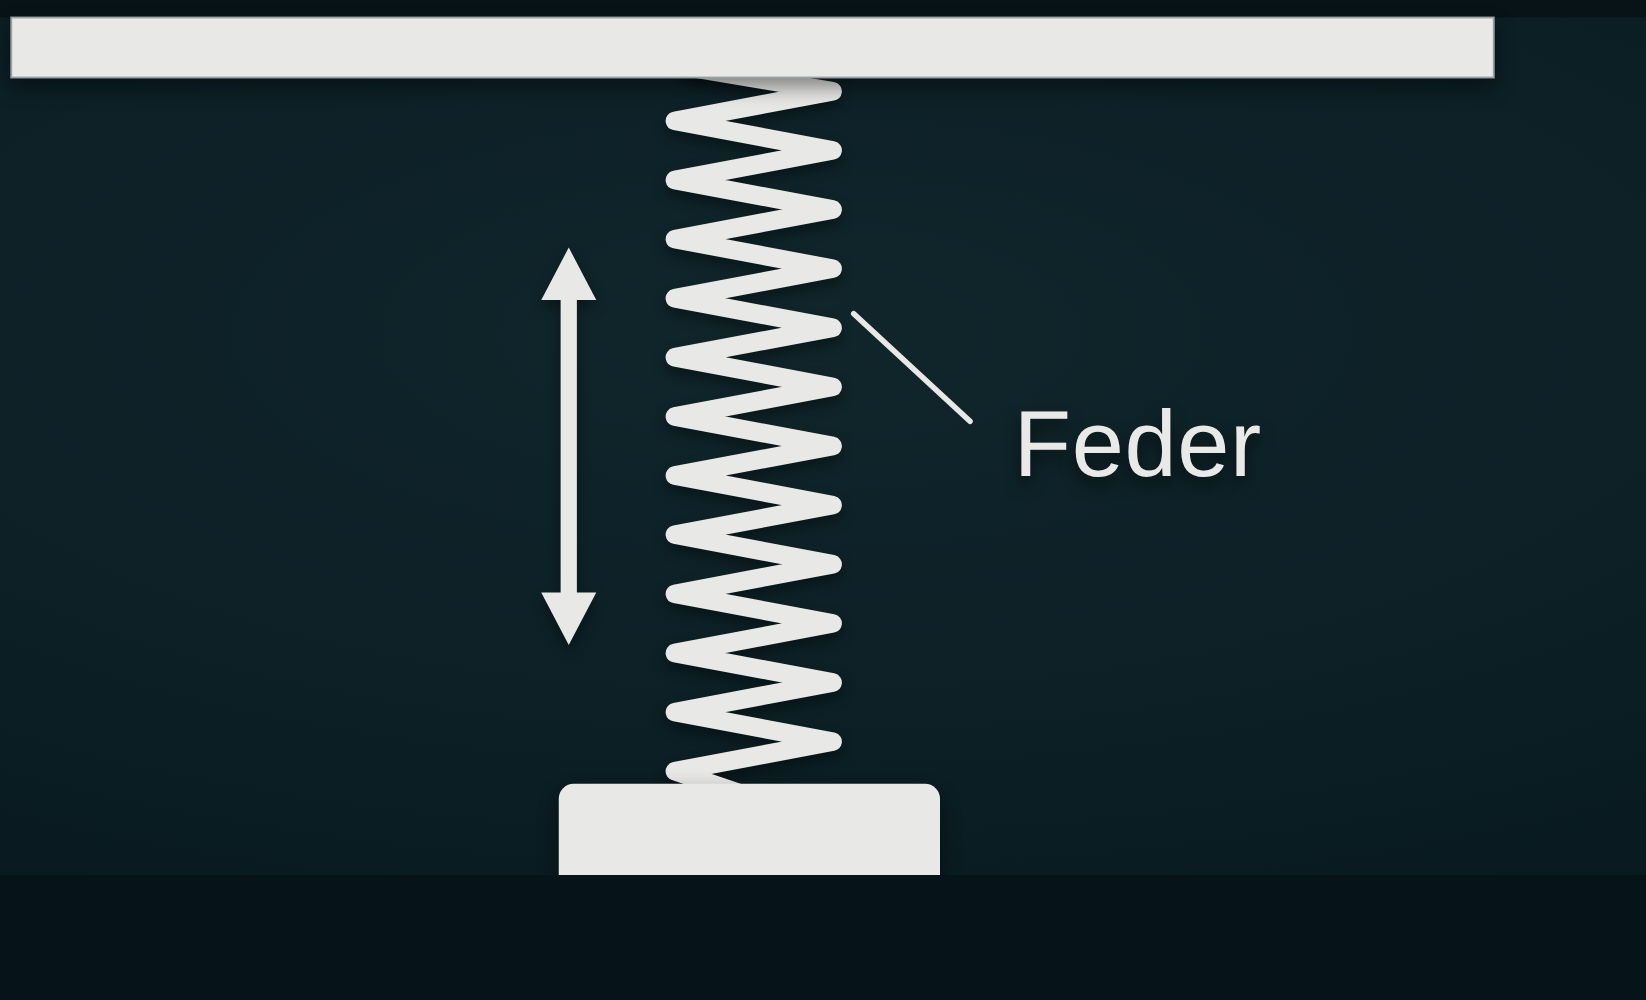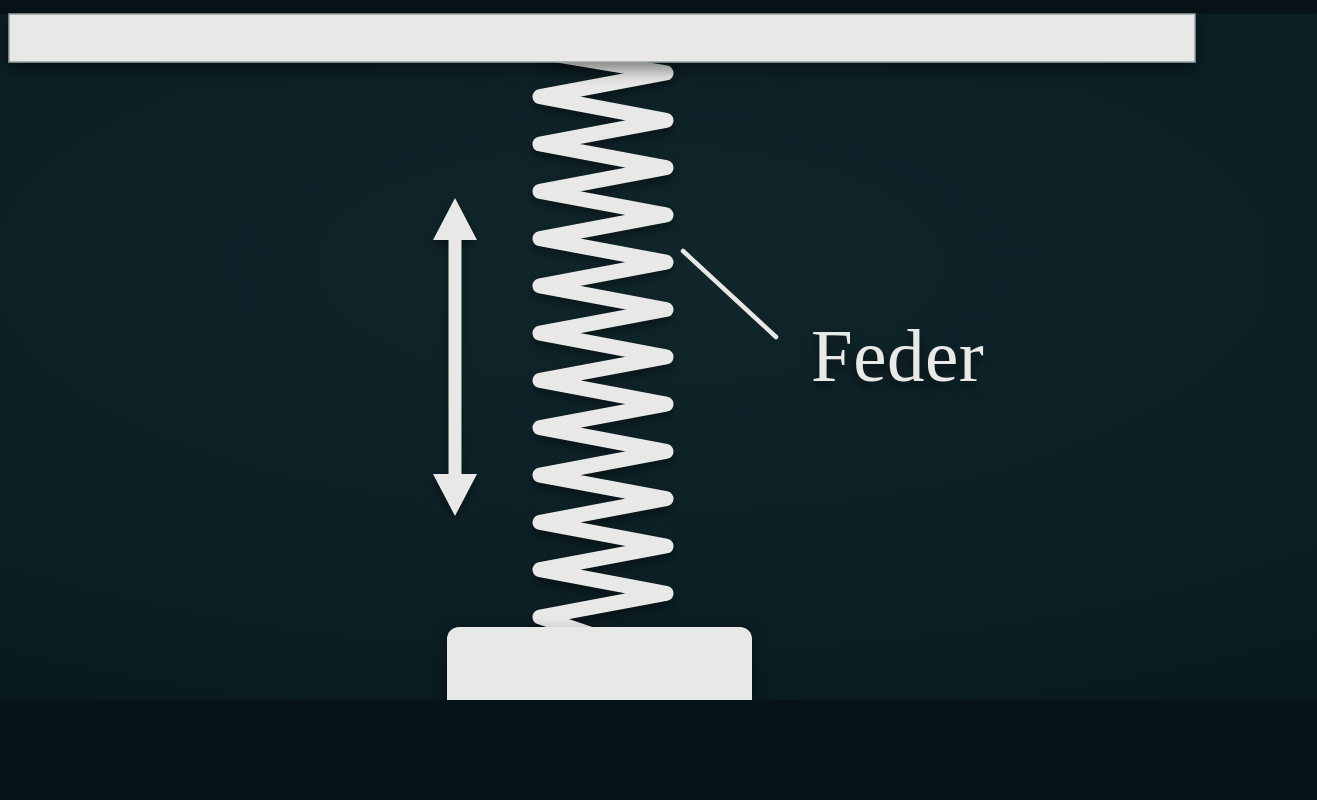--- a/index.html
+++ b/index.html
@@ -7,21 +7,21 @@
     padding: 0;
     background: #06141a;
   }
   .stage {
     position: relative;
     width: 1317px;
     height: 700px;
     overflow: hidden;
     background: radial-gradient(ellipse 130% 95% at 48% 38%,
                 #10262b 0%, #0c2026 45%, #091b20 72%, #06151b 100%);
-    font-family: Liberation Serif, serif;
+    font-family: Liberation Sans, sans-serif;
   }
   .stage svg {
     position: absolute;
     inset: 0;
     display: block;
   }
   .shadowed {
     filter: drop-shadow(0 7px 8px rgba(0,0,0,0.45));
   }
   .soft-shadow {

